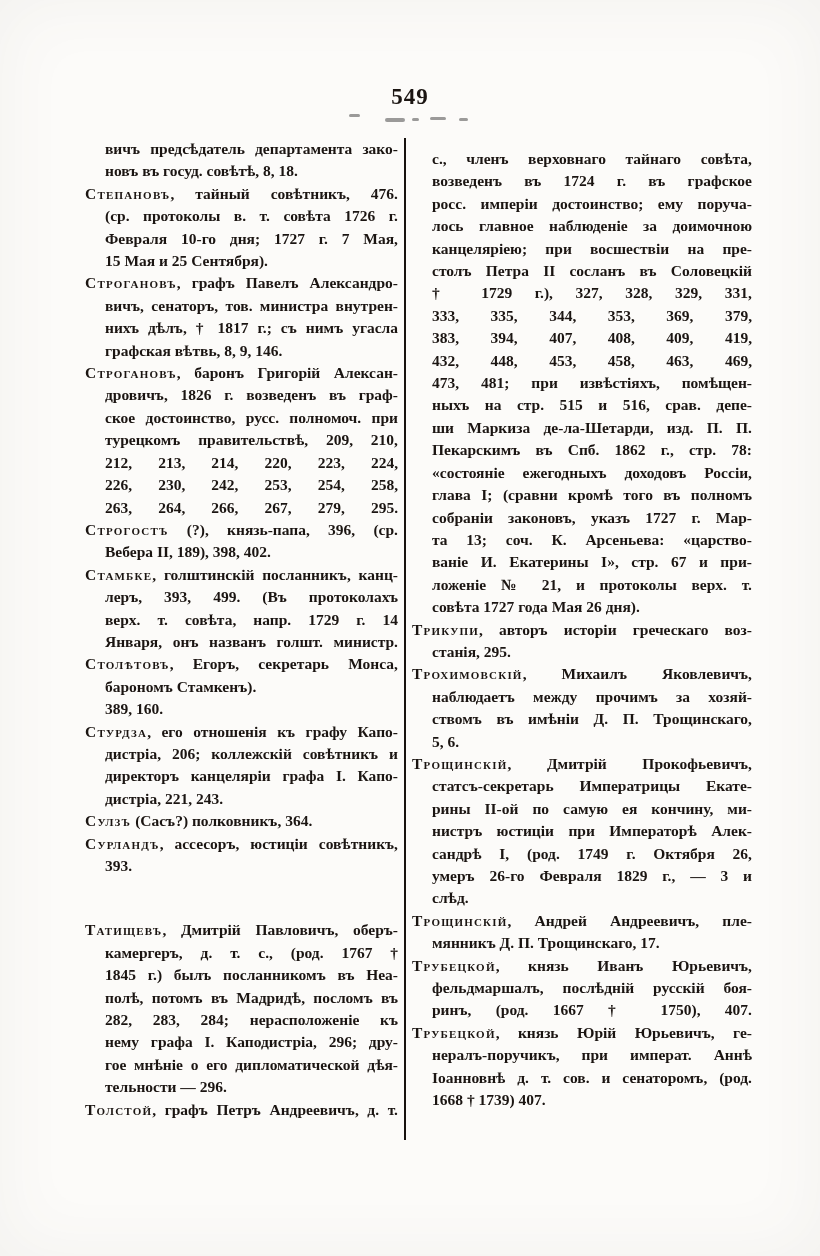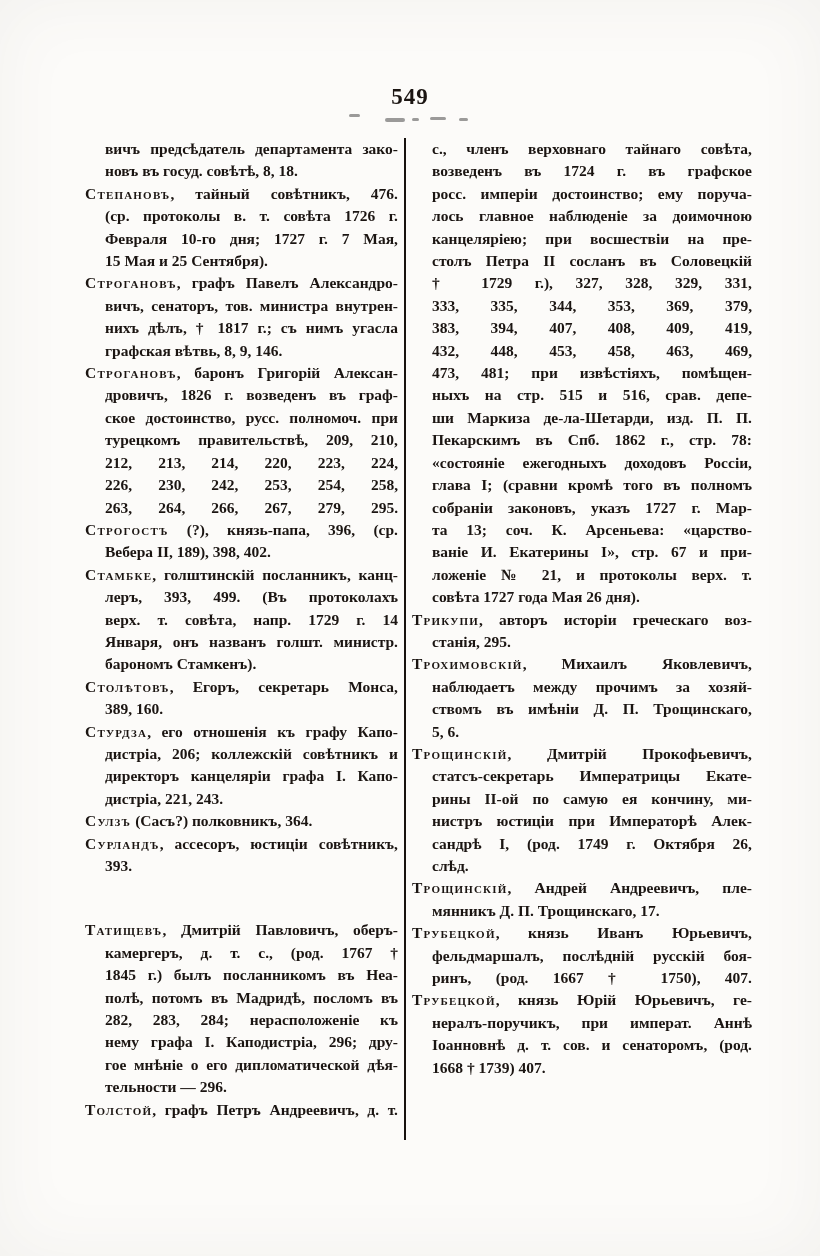--- a/index.html
+++ b/index.html
@@ -15,21 +15,21 @@
     position:absolute; top:84px; left:8px; width:804px;
     text-align:center; font-size:23px; font-weight:bold; letter-spacing:1px;
   }
   .smudge { position:absolute; background:#4a4a4a; height:3px; border-radius:2px; opacity:.55; }
   .divider { position:absolute; left:404px; top:138px; width:2px; height:1002px; background:#17120e; }
   .col {
     position:absolute; top:138px;
     font-size:15.5px; line-height:22.4px; font-weight:700;
   }
   .col-left  { left:85px;  width:313px; }
-  .col-right { left:412px; width:340px; }
+  .col-right { left:412px; width:340px;margin-top:10px; }
   .line { text-align:justify; text-align-last:justify; }
   .line.indent { margin-left:20px; }
   .line.end { text-align-last:left; }
   .col-gap { height:42px; }
   .entry-name { font-variant:small-caps; letter-spacing:1.2px; }
 </style>
 </head>
 <body>
 
 <div class="page">
@@ -60,22 +60,22 @@
       <div class="line indent"><span>турецкомъ правительствѣ, 209, 210,</span></div>
       <div class="line indent"><span>212, 213, 214, 220, 223, 224,</span></div>
       <div class="line indent"><span>226, 230, 242, 253, 254, 258,</span></div>
       <div class="line indent"><span>263, 264, 266, 267, 279, 295.</span></div>
       <div class="line"><span class="entry-name">Строгостъ</span><span> (?), князь-папа, 396, (ср.</span></div>
       <div class="line indent end"><span>Вебера II, 189), 398, 402.</span></div>
       <div class="line"><span class="entry-name">Стамбке</span><span>, голштинскій посланникъ, канц-</span></div>
       <div class="line indent"><span>леръ, 393, 499. (Въ протоколахъ</span></div>
       <div class="line indent"><span>верх. т. совѣта, напр. 1729 г. 14</span></div>
       <div class="line indent"><span>Января, онъ названъ голшт. министр.</span></div>
+      <div class="line"><span class="entry-name">Столѣтовъ</span><span>, Егоръ, секретарь Монса,</span></div>
       <div class="line indent end"><span>барономъ Стамкенъ).</span></div>
-      <div class="line"><span class="entry-name">Столѣтовъ</span><span>, Егоръ, секретарь Монса,</span></div>
       <div class="line indent end"><span>389, 160.</span></div>
       <div class="line"><span class="entry-name">Стурдза</span><span>, его отношенія къ графу Капо-</span></div>
       <div class="line indent"><span>дистріа, 206; коллежскій совѣтникъ и</span></div>
       <div class="line indent"><span>директоръ канцеляріи графа I. Капо-</span></div>
       <div class="line indent end"><span>дистріа, 221, 243.</span></div>
       <div class="line end"><span class="entry-name">Сулзъ</span><span> (Сасъ?) полковникъ, 364.</span></div>
       <div class="line"><span class="entry-name">Сурландъ</span><span>, ассесоръ, юстиціи совѣтникъ,</span></div>
       <div class="line indent end"><span>393.</span></div>
       <div class="col-gap"></div>
       <div class="line"><span class="entry-name">Татищевъ</span><span>, Дмитрій Павловичъ, оберъ-</span></div>
@@ -114,20 +114,21 @@
       <div class="line indent end"><span>станія, 295.</span></div>
       <div class="line"><span class="entry-name">Трохимовскій</span><span>, Михаилъ Яковлевичъ,</span></div>
       <div class="line indent"><span>наблюдаетъ между прочимъ за хозяй-</span></div>
       <div class="line indent"><span>ствомъ въ имѣніи Д. П. Трощинскаго,</span></div>
       <div class="line indent end"><span>5, 6.</span></div>
       <div class="line"><span class="entry-name">Трощинскій</span><span>, Дмитрій Прокофьевичъ,</span></div>
       <div class="line indent"><span>статсъ-секретарь Императрицы Екате-</span></div>
       <div class="line indent"><span>рины II-ой по самую ея кончину, ми-</span></div>
       <div class="line indent"><span>нистръ юстиціи при Императорѣ Алек-</span></div>
       <div class="line indent"><span>сандрѣ I, (род. 1749 г. Октября 26,</span></div>
+      <div class="line indent"><span>умеръ 26-го Февраля 1829 г., — 3 и</span></div>
       <div class="line indent end"><span>слѣд.</span></div>
       <div class="line"><span class="entry-name">Трощинскій</span><span>, Андрей Андреевичъ, пле-</span></div>
       <div class="line indent end"><span>мянникъ Д. П. Трощинскаго, 17.</span></div>
       <div class="line"><span class="entry-name">Трубецкой</span><span>, князь Иванъ Юрьевичъ,</span></div>
       <div class="line indent"><span>фельдмаршалъ, послѣдній русскій боя-</span></div>
       <div class="line indent"><span>ринъ, (род. 1667 † 1750), 407.</span></div>
       <div class="line"><span class="entry-name">Трубецкой</span><span>, князь Юрій Юрьевичъ, ге-</span></div>
       <div class="line indent"><span>нералъ-поручикъ, при императ. Аннѣ</span></div>
       <div class="line indent"><span>Іоанновнѣ д. т. сов. и сенаторомъ, (род.</span></div>
       <div class="line indent end"><span>1668 † 1739) 407.</span></div>

